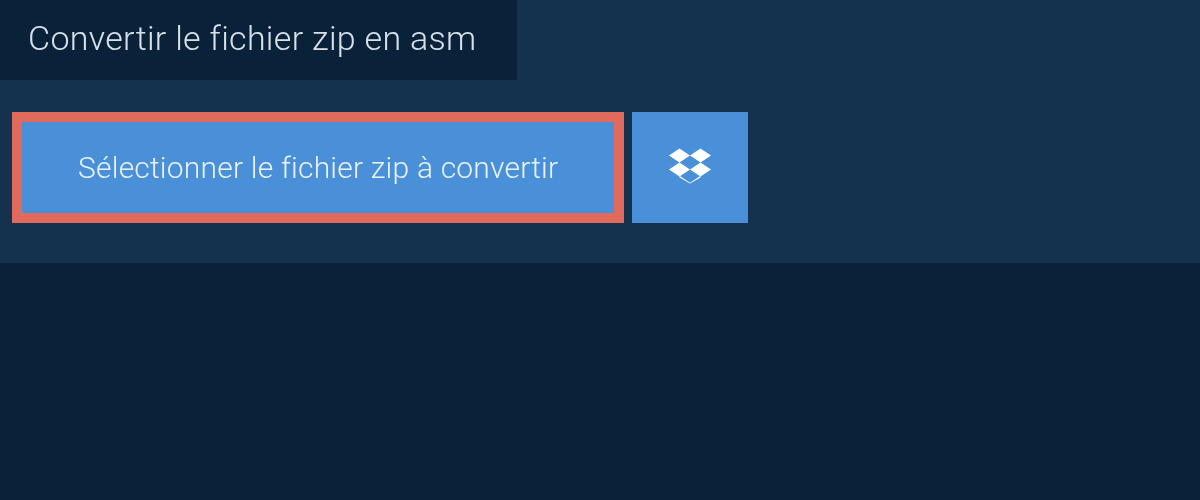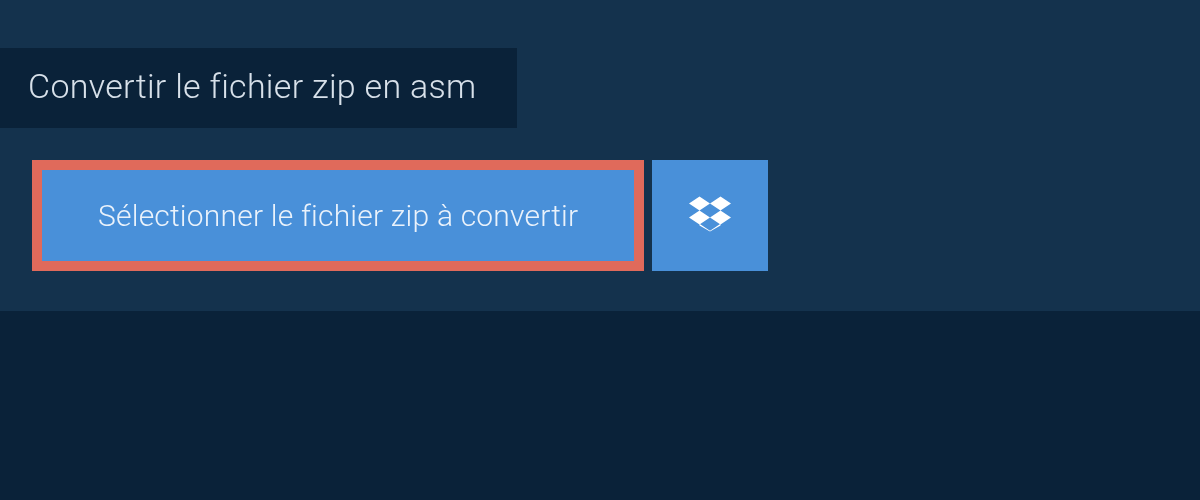--- a/index.html
+++ b/index.html
@@ -20,25 +20,24 @@
       padding-bottom: 40px;
     }
     .title-tab {
       display: inline-block;
       background: #0a2239;
       padding: 18px 40px 22px 28px;
       color: #d8e1ea;
       font-size: 34px;
       font-weight: 300;
       letter-spacing: 0.3px;
-      margin-top: 48px;
     }
     .button-row {
       display: flex;
-      margin: 32px 0 0 32px;
+      margin: 32px 0 0 12px;
       gap: 0;
     }
     .select-button {
       background: #4990d9;
       border: 10px solid #e06a5b;
       color: #eaf2fb;
       font-size: 30px;
       font-weight: 300;
       padding: 28px 56px;
       cursor: pointer;

